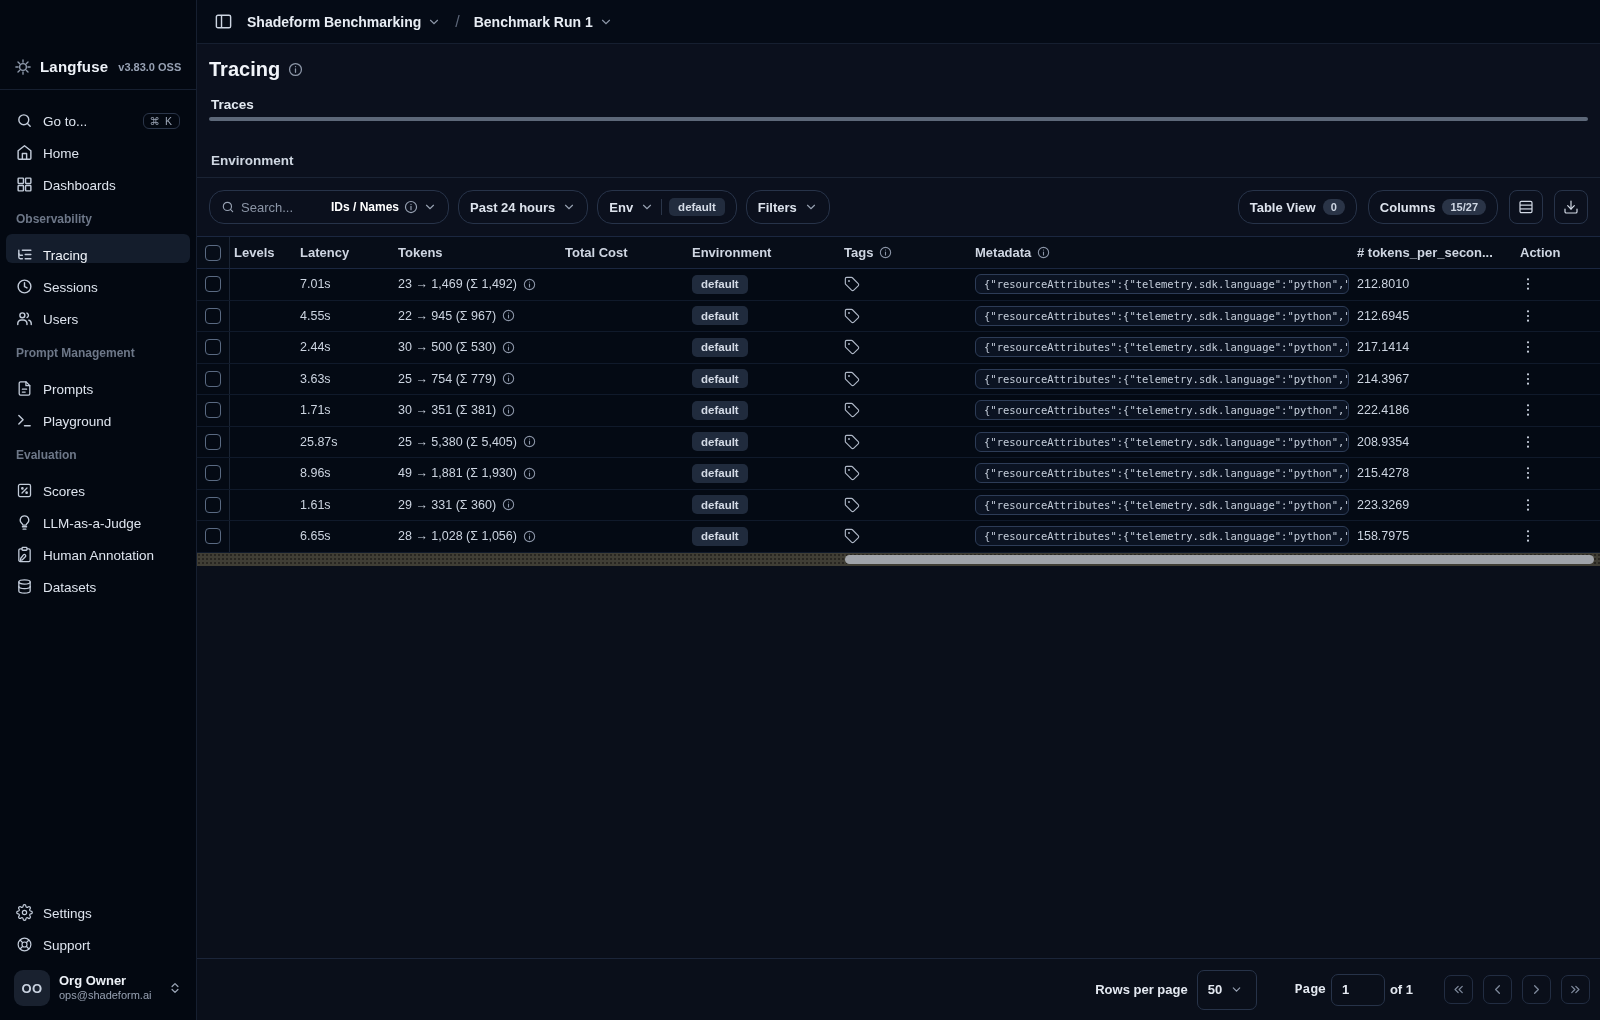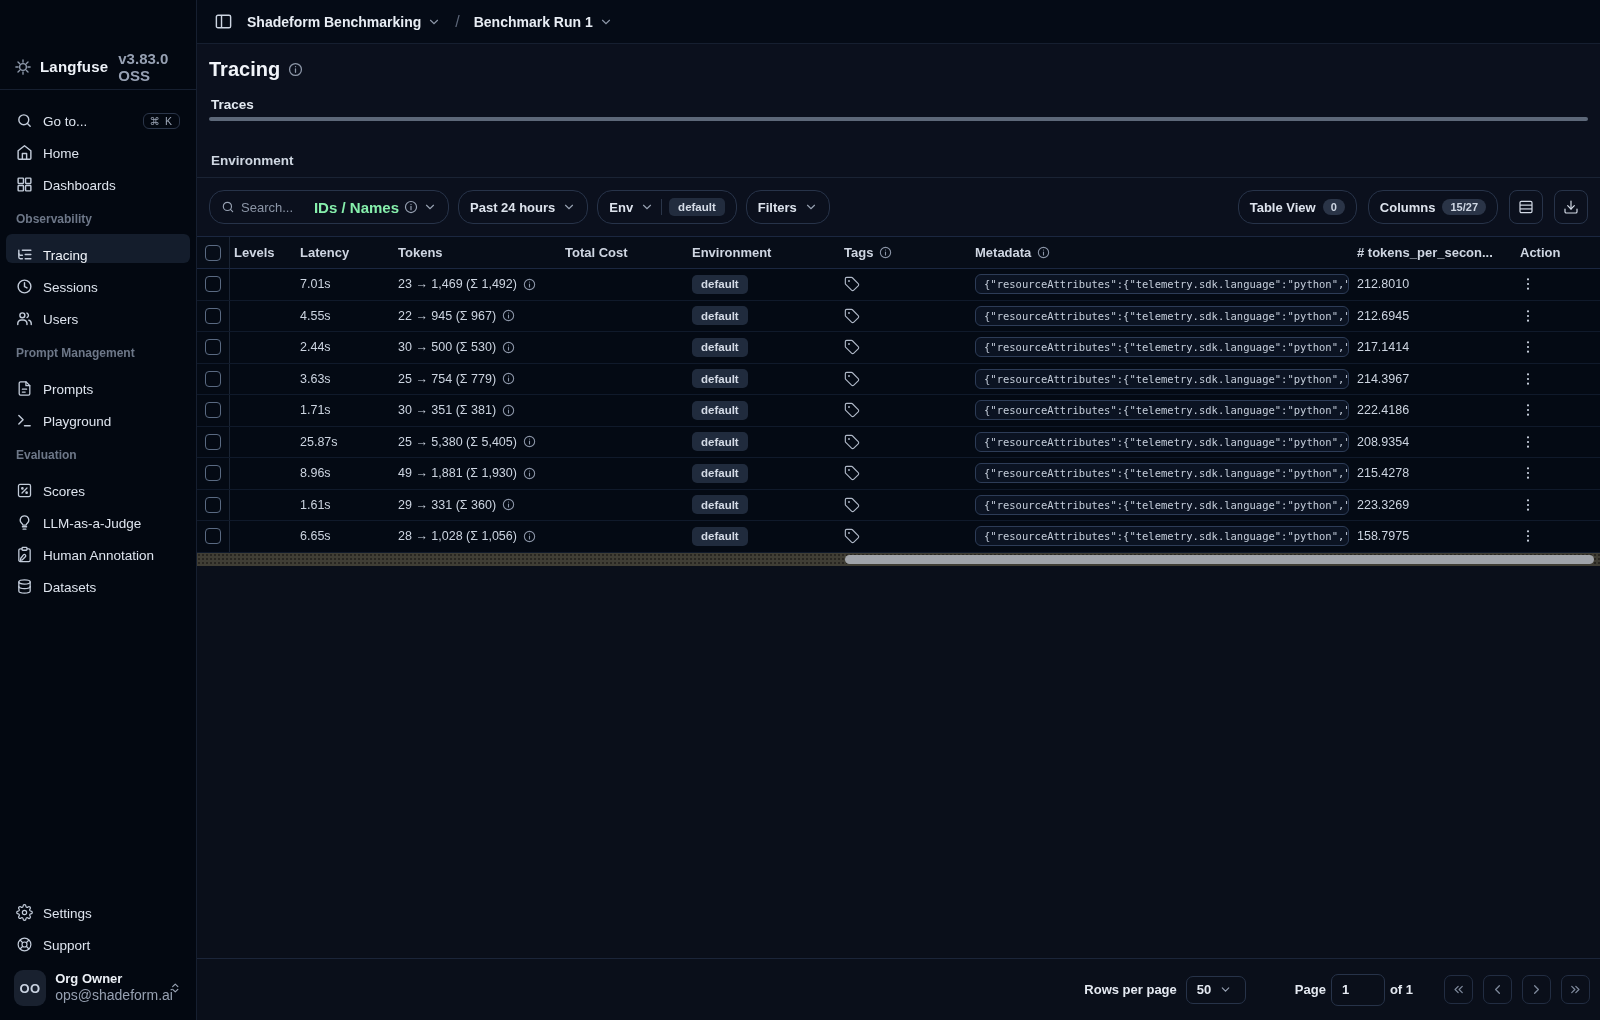--- a/index.html
+++ b/index.html
@@ -14,21 +14,21 @@
   
   .sidebar {
     width:197px; min-width:197px; height:100%;
     background:#030811; border-right:1px solid #161f30;
     display:flex; flex-direction:column;
   }
   .logo-row { height:46px; display:flex; align-items:center; gap:8px;
     padding:0 14px; border-bottom:1px solid #161f30;margin-top:44px; }
   .logo-mark { width:18px; height:18px; color:#8e99ab; flex:0 0 auto; }
   .logo-name { font-size:15px; font-weight:700; color:#eef2f8; letter-spacing:.2px; }
-  .logo-ver { font-size:15px; font-weight:600; color:#97a1b3; margin-left:2px; }
+  .logo-ver { font-size:11px; font-weight:600; color:#97a1b3; margin-left:2px; }
 
   .nav { display:flex; flex-direction:column; padding:10px 6px 0 6px; flex:1; overflow:hidden; }
   .nav-item {
     display:flex; align-items:flex-end; gap:10px; height:29px; padding:0 10px;
     border-radius:6px; font-size:13.5px; font-weight:500; color:#dee4ee;
     cursor:pointer; margin-bottom:3px;
   }
   .nav-item .icon { width:17px; height:17px; color:#c3ccda; flex:0 0 auto; }
   .nav-item.active { background:#141d2c; color:#f2f5fa; }
   .kbd {
@@ -39,21 +39,21 @@
     padding:0 10px; margin:16px 0 8px 0; }
   .nav-spacer { flex:1; }
 
   .user-card { display:flex; align-items:center; gap:9px; margin:8px; padding:6px;
     border-radius:8px; }
   .avatar { width:36px; height:36px; border-radius:9px; background:#19212f;
     color:#c9d2e0; font-size:13px; font-weight:700; display:flex;
     align-items:center; justify-content:center; letter-spacing:.5px; }
   .user-meta { display:flex; flex-direction:column; line-height:1.25; min-width:0; }
   .user-name { font-size:13px; font-weight:700; color:#edf1f7; }
-  .user-email { font-size:14px; color:#97a1b2; }
+  .user-email { font-size:11px; color:#97a1b2; }
   .user-card .icon { margin-left:auto; width:14px; height:14px; color:#9aa4b5; }
 
   
   .main { flex:1; display:flex; flex-direction:column; min-width:0; }
 
   .topbar { height:44px; background:#050b16; border-bottom:1px solid #161f30;
     display:flex; align-items:center; padding:0 12px; gap:10px; }
   .icon-btn { width:28px; height:28px; display:flex; align-items:center; justify-content:center;
     border-radius:6px; color:#cdd5e2; cursor:pointer; }
   .icon-btn .icon { width:19px; height:19px; }
@@ -77,22 +77,22 @@
 
   .toolbar { display:flex; align-items:center; gap:9px; padding:12px 12px; }
   .control { height:34px; border:1px solid #273349; border-radius:15px; background:transparent;
     display:flex; align-items:center; gap:7px; padding:0 11px; font-size:13px;
     font-weight:600; color:#dde3ed; cursor:pointer; white-space:nowrap; }
   .control .icon { width:14px; height:14px; color:#97a1b2; }
   .search-box { width:240px; gap:6px; cursor:text; }
   .search-box input { background:transparent; border:none; outline:none; color:#e6ebf3;
     font-size:13px; width:70px; flex:1; min-width:0; font-family:inherit; }
   .search-box input::placeholder { color:#8b95a6; }
-  .search-mode { display:flex; align-items:center; gap:5px; font-size:15px; font-weight:600;
-    color:#86efac; }
+  .search-mode { display:flex; align-items:center; gap:5px; font-size:12px; font-weight:600;
+    color:#ffffff; }
   .sep-v { width:1px; height:16px; background:#2a3549; }
   .chip { background:#222c3e; border-radius:5px; padding:3px 9px; font-size:11.5px;
     font-weight:600; color:#d6dde8; }
   .toolbar-right { margin-left:auto; display:flex; align-items:center; gap:11px; }
   .count-pill { background:#2a3447; border-radius:999px; padding:2px 8px; font-size:11px;
     font-weight:600; color:#cfd7e3; }
   .sq-btn { width:34px; height:34px; border:1px solid #273349; border-radius:8px;
     display:flex; align-items:center; justify-content:center; color:#d3dae6; cursor:pointer; }
   .sq-btn .icon { width:16px; height:16px; }
 
@@ -130,25 +130,25 @@
     background-size:4px 4px; }
   .hthumb { position:absolute; top:2px; bottom:2px; left:46.2%; width:53.4%;
     background:#a0a4aa; border-radius:6px; cursor:grab; }
 
   .fill { flex:1; background:#0a0f1a; }
 
   
   .footer { height:62px; border-top:1px solid #1b2539; background:#0a0f1a;
     display:flex; align-items:center; justify-content:flex-end; padding:0 10px;
     font-size:13px; font-weight:700; color:#e4e9f1; }
-  .rpp-select { height:28px; min-width:60px; border:1px solid #273349; border-radius:7px;
+  .rpp-select { height:40px; min-width:60px; border:1px solid #273349; border-radius:7px;
     display:flex; align-items:center; gap:8px; padding:0 10px; margin-left:9px;
     cursor:pointer; font-weight:600; }
   .rpp-select .icon { width:13px; height:13px; color:#97a1b2; }
-  .page-label { margin-left:49px; }
+  .page-label { margin-left:38px;font-family:Liberation Mono, monospace; }
   .page-input { width:54px; height:32px; border:1px solid #273349; border-radius:7px;
     background:transparent; color:#e6ebf3; font-size:13px; font-weight:600;
     padding:0 10px; margin:0 5px; outline:none; font-family:inherit; }
   .pager { display:flex; gap:10px; margin-left:31px; }
   .pager-btn { width:29px; height:29px; border:1px solid #222d42; border-radius:7px;
     display:flex; align-items:center; justify-content:center; color:#7e899b; cursor:pointer; }
   .pager-btn .icon { width:15px; height:15px; }
 
   .icon { display:block; }
   svg { display:block; }

